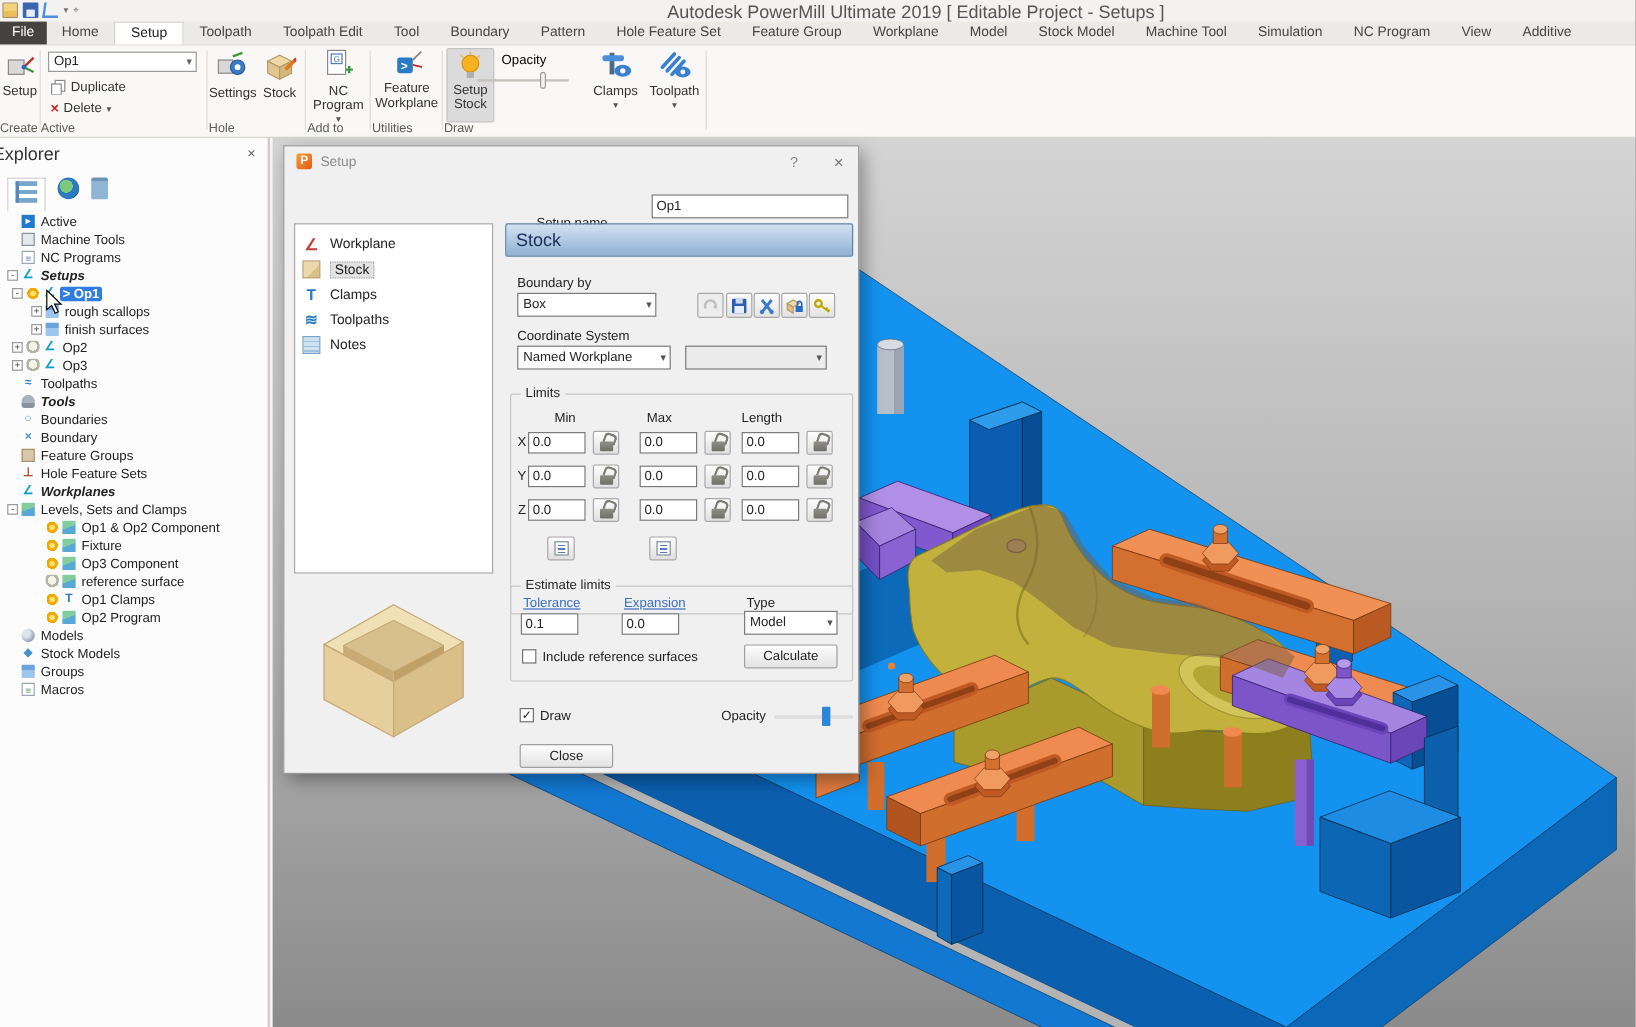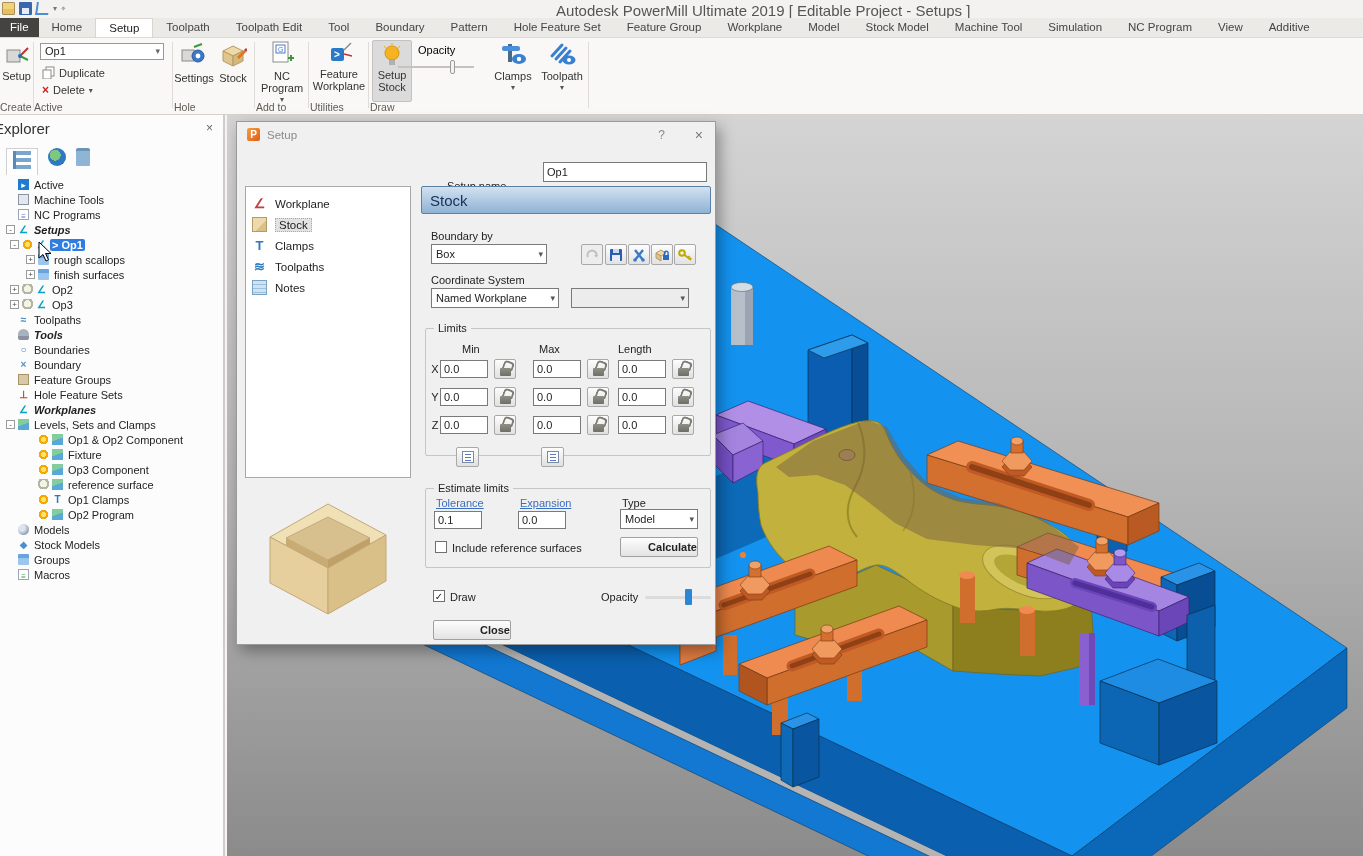--- a/index.html
+++ b/index.html
@@ -130,21 +130,21 @@
   .axl{width:10px;text-align:center;}
   .lrow .tin{width:48px;height:18px;}
   .lockbtn{width:22px;height:20px;background:linear-gradient(180deg,#fdfdfd,#e0e0e0);border:1px solid #a8a8a8;border-radius:2px;display:flex;justify-content:center;margin:0 0 0 6px;}
   .lockbtn + .tin{margin-left:17px;}
   .lockpad{position:relative;width:11px;height:8px;background:linear-gradient(#8f8f88,#6f6f68);border-radius:1px;margin-top:8px;}
   .lockpad::before{content:"";position:absolute;width:7px;height:7px;border:2px solid #7d7d74;border-bottom:none;border-radius:4px 4px 0 0;top:-7px;left:3px;transform:rotate(20deg);}
   .listbtn{position:absolute;width:23px;height:20px;background:linear-gradient(180deg,#fdfdfd,#e0e0e0);border:1px solid #a8a8a8;border-radius:2px;display:flex;align-items:center;justify-content:center;}
   .listico{width:12px;height:12px;background:#fff;border:1px solid #7a8aa0;position:relative;}
   .listico::before{content:"";position:absolute;left:2px;right:2px;top:2px;height:8px;background:repeating-linear-gradient(180deg,#5a78c8 0 1px,rgba(0,0,0,0) 1px 3px);}
   .cbx{position:absolute;width:12px;height:12px;border:1px solid #707070;background:#fff;font-size:10px;line-height:11px;text-align:center;color:#222;}
-  .btn{position:absolute;background:linear-gradient(180deg,#fdfdfd,#e3e3e3);border:1px solid #a0a0a0;border-radius:2px;text-align:right;font-size:11px;padding-top:3px;font-weight:bold;}
+  .btn{position:absolute;background:linear-gradient(180deg,#fdfdfd,#e3e3e3);border:1px solid #a0a0a0;border-radius:2px;text-align:center;font-size:11px;padding-top:3px;}
   #dlg-op-track{position:absolute;left:408px;top:474px;width:66px;height:3px;background:#dcdcdc;border-radius:2px;}
   #dlg-op-handle{position:absolute;left:448px;top:467px;width:7px;height:16px;background:#2a86d8;border-radius:1px;}
 </style>
 </head>
 <body>
 
 <div id="app">
 
   <div id="titlebar">
     <div class="qat">
@@ -778,21 +778,21 @@
 
     <div class="dlab" style="left:194px;top:152px">Coordinate System</div>
     <div class="dcombo" style="left:194px;top:166px;width:128px">
       <span>Named Workplane</span>
       <span class="chev">▾</span>
     </div>
     <div class="dcombo dis" style="left:334px;top:166px;width:118px">
       <span class="chev">▾</span>
     </div>
 
-    <div class="gbox" style="left:188px;top:206px;width:286px;height:128px">
+    <div class="gbox" style="left:188px;top:206px;width:286px;height:184px">
       <span class="glegend">Limits</span>
       <span class="lhead" style="left:36px">Min</span>
       <span class="lhead" style="left:113px">Max</span>
       <span class="lhead" style="left:192px">Length</span>
       <div class="lrows">
 
           <div class="lrow">
             <span class="axl">X</span>
             <input class="tin" readonly="" value="0.0" style="">
             <span class="lockbtn">

